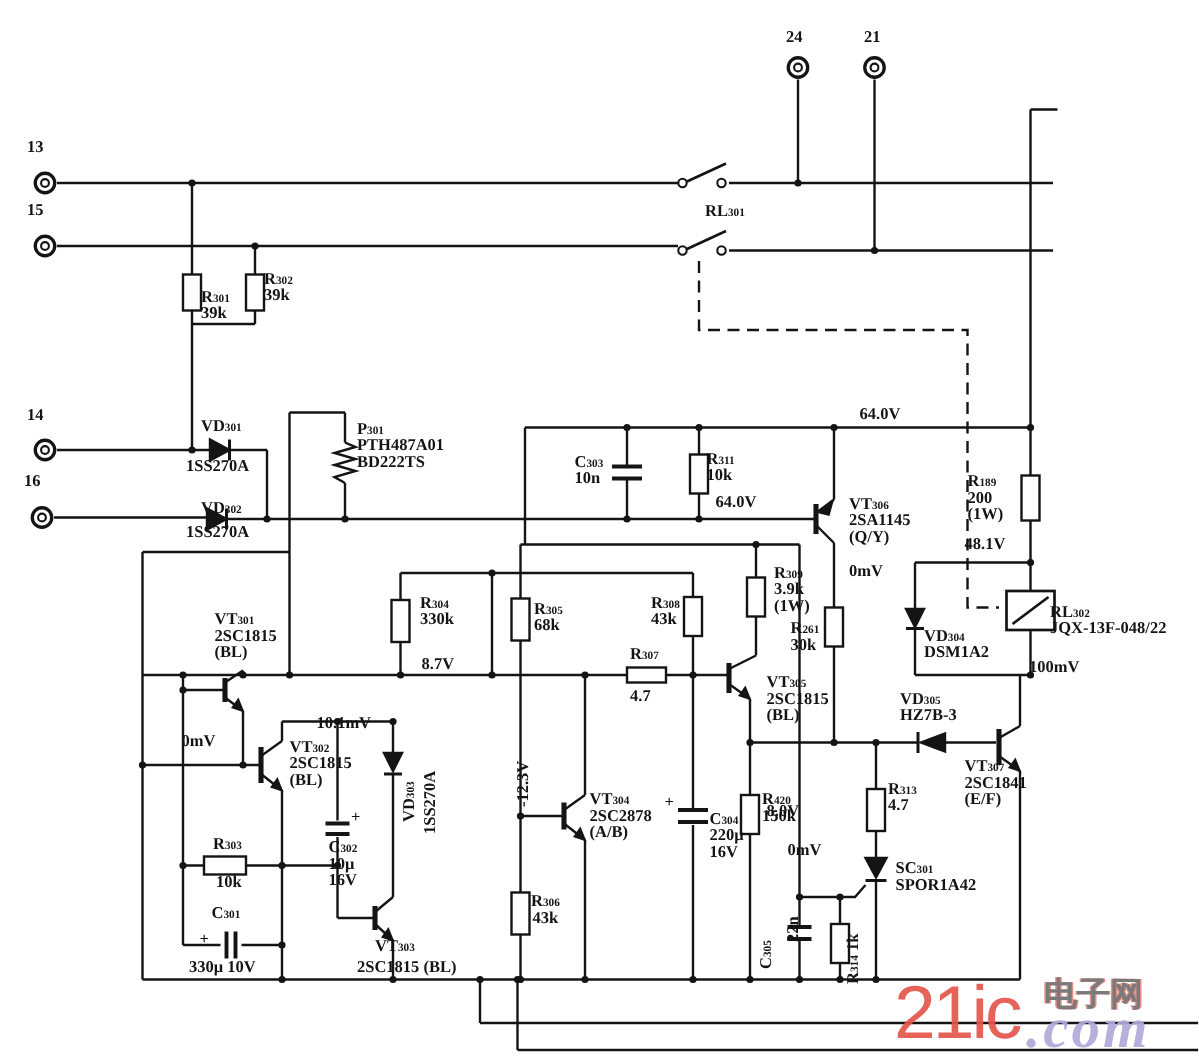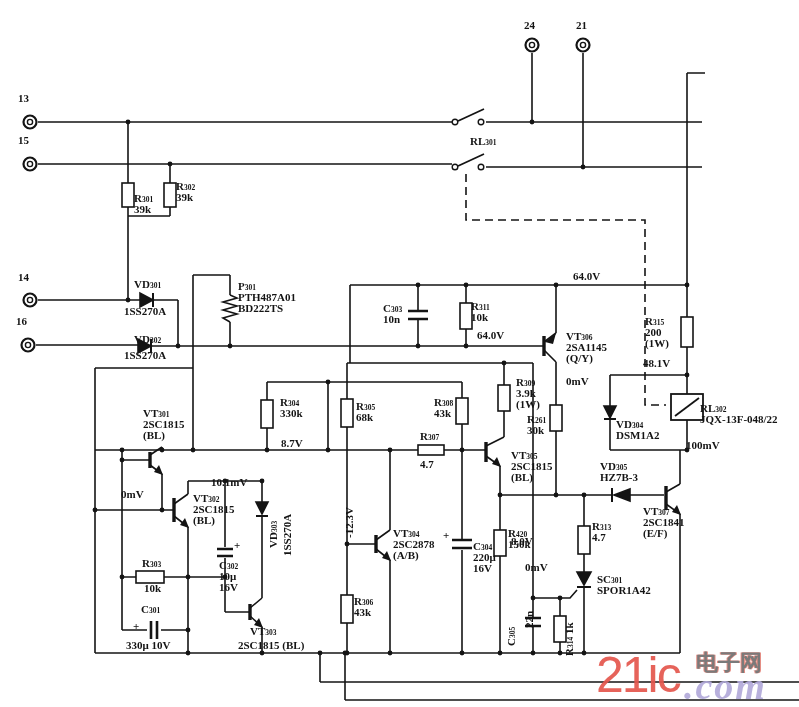--- a/index.html
+++ b/index.html
@@ -331,21 +331,21 @@
       <div class="lbl" style="left: 516px; top: 377px;">
         <div class="ln"><span>R</span><span class="sub">309</span></div>
         <div class="ln"><span>3.9k</span></div>
         <div class="ln"><span>(1W)</span></div>
       </div>
       <div class="lbl" style="left: 527px; top: 414px;">
         <div class="ln"><span>R</span><span class="sub">261</span></div>
         <div class="ln"><span>30k</span></div>
       </div>
       <div class="lbl" style="left: 645px; top: 316px;">
-        <div class="ln"><span>R</span><span class="sub">315</span></div>
+        <div class="ln"><span>R</span><span class="sub">189</span></div>
         <div class="ln"><span>200</span></div>
         <div class="ln"><span>(1W)</span></div>
       </div>
       <div class="lbl" style="left: 643px; top: 358px;">
         <div class="ln"><span>48.1V</span></div>
       </div>
       <div class="lbl" style="left: 616px; top: 419px;">
         <div class="ln"><span>VD</span><span class="sub">304</span></div>
         <div class="ln"><span>DSM1A2</span></div>
       </div>
@@ -469,21 +469,21 @@
       <div class="lbl" style="left: 393px; top: 528px;">
         <div class="ln"><span>VT</span><span class="sub">304</span></div>
         <div class="ln"><span>2SC2878</span></div>
         <div class="ln"><span>(A/B)</span></div>
       </div>
       <div class="lbl" style="left: 473px; top: 541px;">
         <div class="ln"><span>C</span><span class="sub">304</span></div>
         <div class="ln"><span>220μ</span></div>
         <div class="ln"><span>16V</span></div>
       </div>
-      <div class="lbl" style="left: 354px; top: 596px;">
+      <div class="lbl" style="left: 354px; top: 596px; text-align: center;">
         <div class="ln"><span>R</span><span class="sub">306</span></div>
         <div class="ln"><span>43k</span></div>
       </div>
       <div class="lbl" style="left: 133px; top: 621px;">
         <div class="ln"><span>+</span></div>
       </div>
       <div class="lbl" style="left: 234px; top: 540px;">
         <div class="ln"><span>+</span></div>
       </div>
       <div class="lbl" style="left: 443px; top: 530px;">

